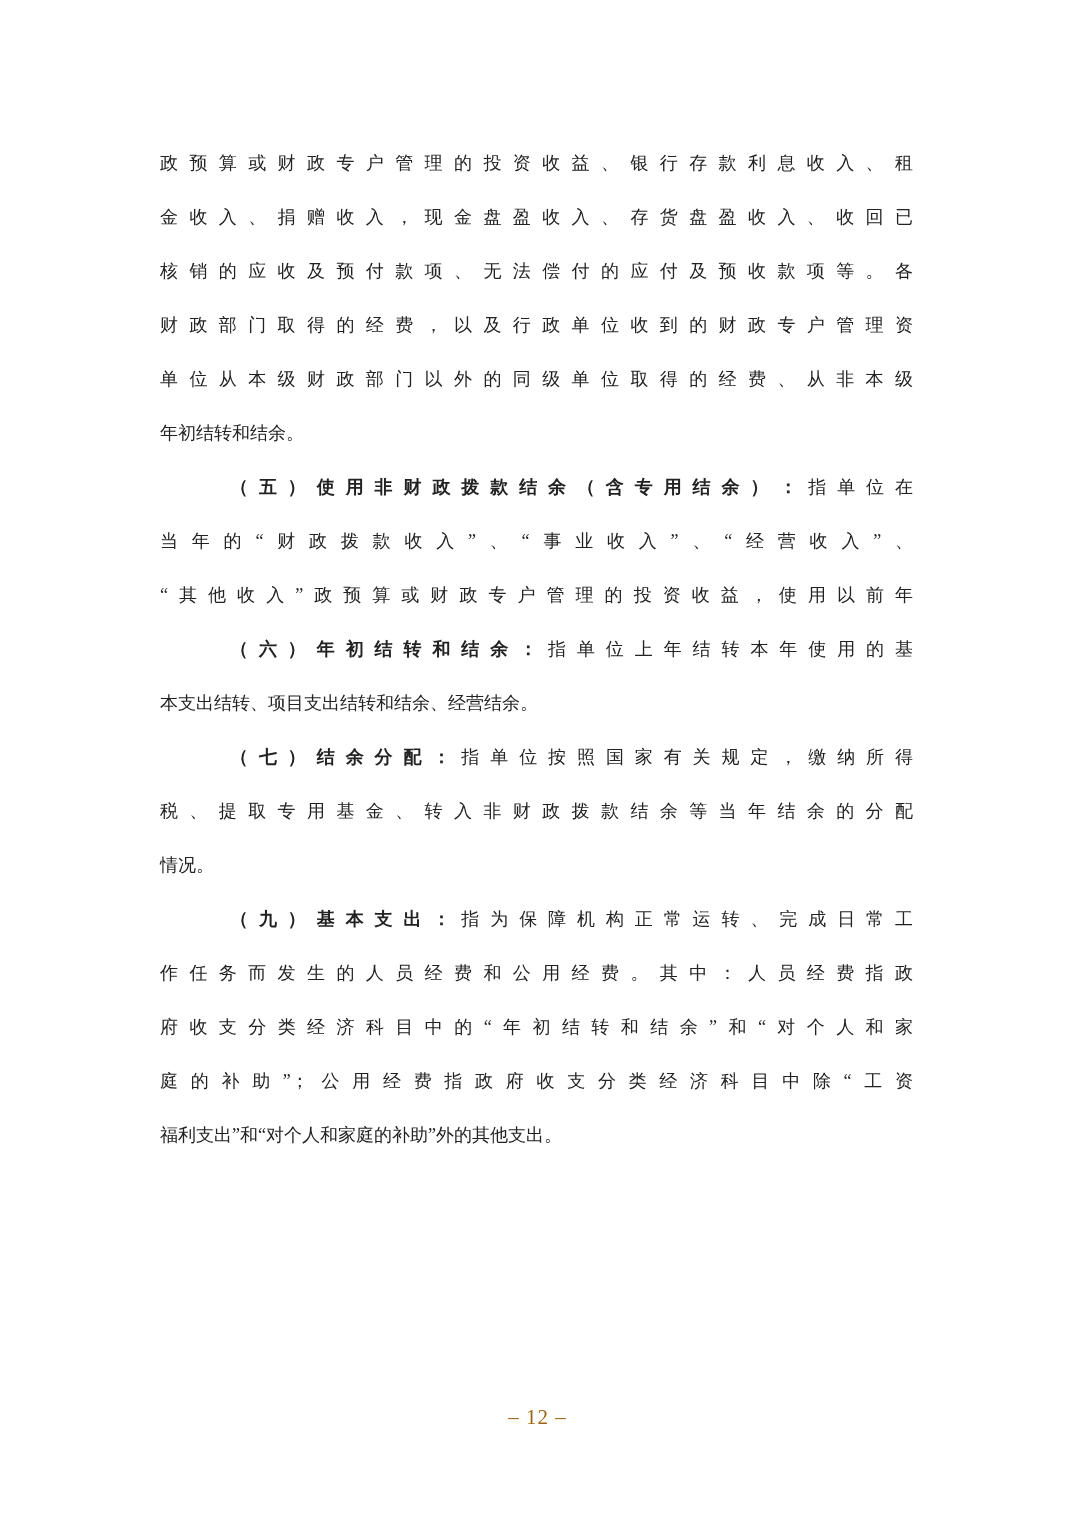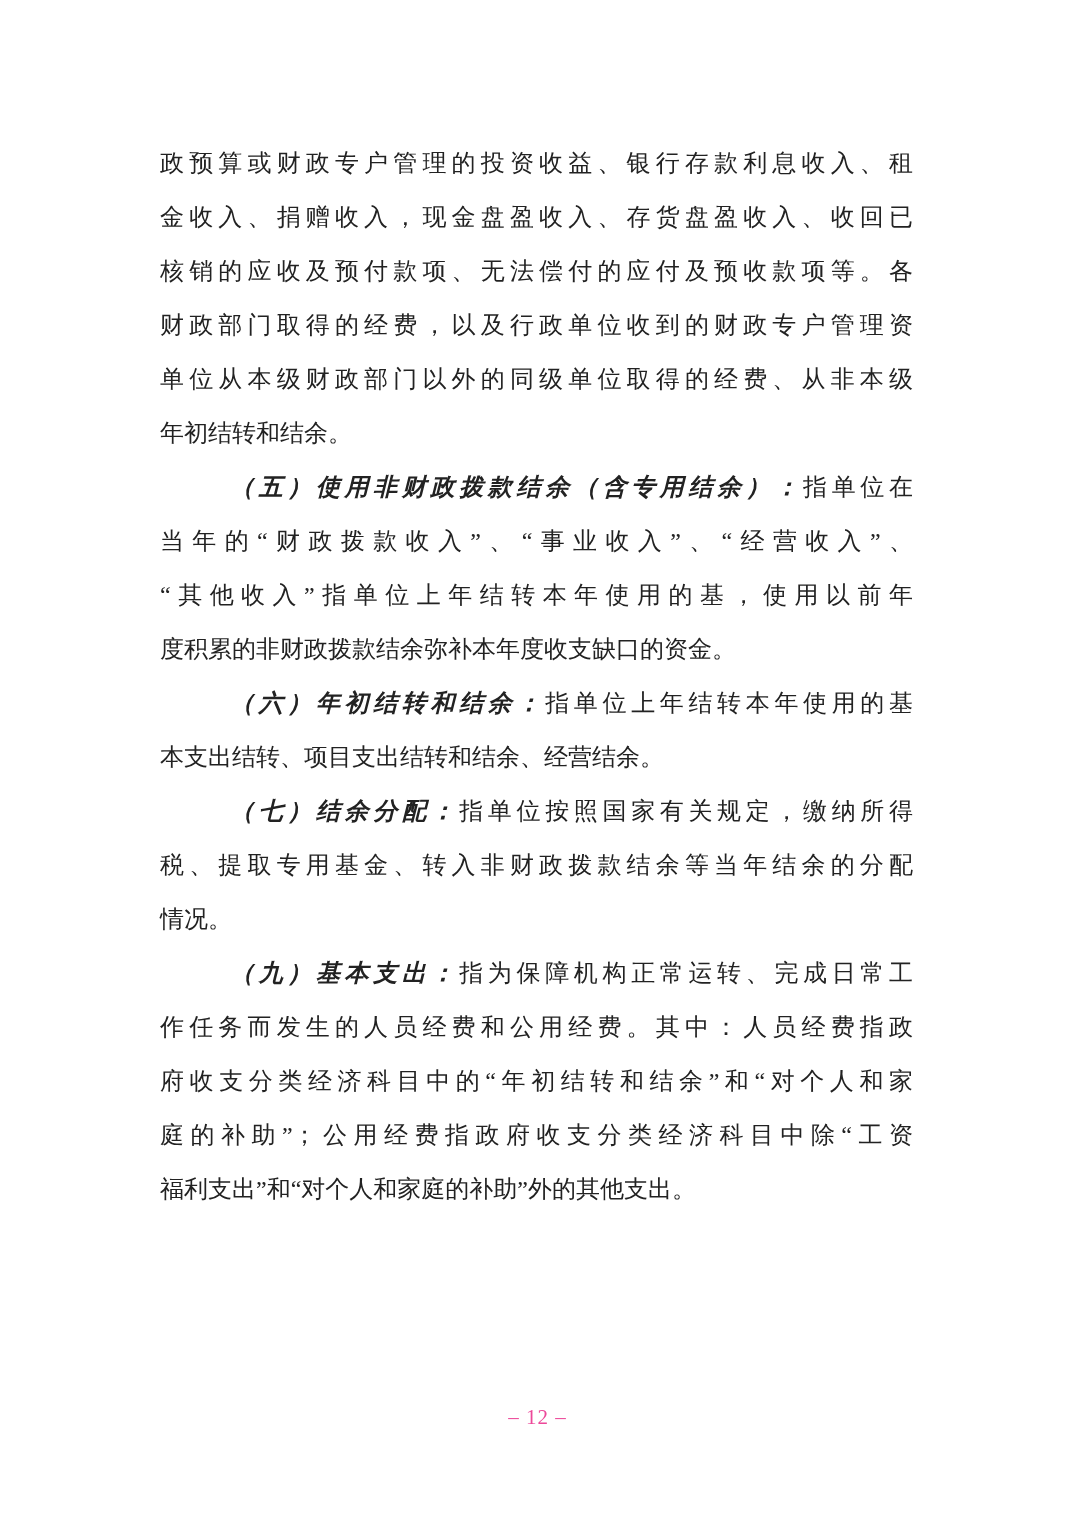--- a/index.html
+++ b/index.html
@@ -20,69 +20,67 @@
     position: absolute;
     left: 160px;
     top: 136px;
     width: 753px;
   }
   .paragraph {
     margin: 0;
     padding: 0;
   }
   .line {
-    font-size: 24px;
+    font-size: 18px;
     line-height: 54px;
     text-align: justify;
     text-align-last: justify;
     white-space: normal;
   }
   .line.last {
     text-align-last: left;
   }
   .line.indent {
     text-indent: 70px;
   }
   .run {
     font-weight: 400;
   }
   .run.bold {
     font-weight: 700;
-    font-style: italic;
   }
   .footer {
     position: absolute;
     top: 1404px;
     left: 0;
     width: 100%;
     text-align: center;
     font-size: 21px;
     line-height: 26px;
-    color: #ec4899;
+    color: #a16207;
     letter-spacing: 1px;
   }
 </style>
 </head>
 <body>
 
 <div class="page">
   <div class="content">
       <div class="paragraph">
         <div class="line"><span class="run">政预算或财政专户管理的投资收益、银行存款利息收入、租</span></div>
         <div class="line"><span class="run">金收入、捐赠收入，现金盘盈收入、存货盘盈收入、收回已</span></div>
         <div class="line"><span class="run">核销的应收及预付款项、无法偿付的应付及预收款项等。各</span></div>
         <div class="line"><span class="run">财政部门取得的经费，以及行政单位收到的财政专户管理资</span></div>
         <div class="line"><span class="run">单位从本级财政部门以外的同级单位取得的经费、从非本级</span></div>
         <div class="line last"><span class="run">年初结转和结余。</span></div>
       </div>
       <div class="paragraph">
         <div class="line indent"><span class="run bold">（五）使用非财政拨款结余（含专用结余）：</span><span class="run">指单位在</span></div>
         <div class="line"><span class="run">当年的“财政拨款收入”、“事业收入”、“经营收入”、</span></div>
-        <div class="line"><span class="run">“其他收入”指单位上年结转本年使用的基，使用以前年</span></div>
-        <div class="line last"><span class="run">度积累的非财政拨款结余弥补本年度收支缺口的资金。</span></div>
+        <div class="line"><span class="run">“其他收入”政预算或财政专户管理的投资收益，使用以前年</span></div>
       </div>
       <div class="paragraph">
         <div class="line indent"><span class="run bold">（六）年初结转和结余：</span><span class="run">指单位上年结转本年使用的基</span></div>
         <div class="line last"><span class="run">本支出结转、项目支出结转和结余、经营结余。</span></div>
       </div>
       <div class="paragraph">
         <div class="line indent"><span class="run bold">（七）结余分配：</span><span class="run">指单位按照国家有关规定，缴纳所得</span></div>
         <div class="line"><span class="run">税、提取专用基金、转入非财政拨款结余等当年结余的分配</span></div>
         <div class="line last"><span class="run">情况。</span></div>
       </div>

